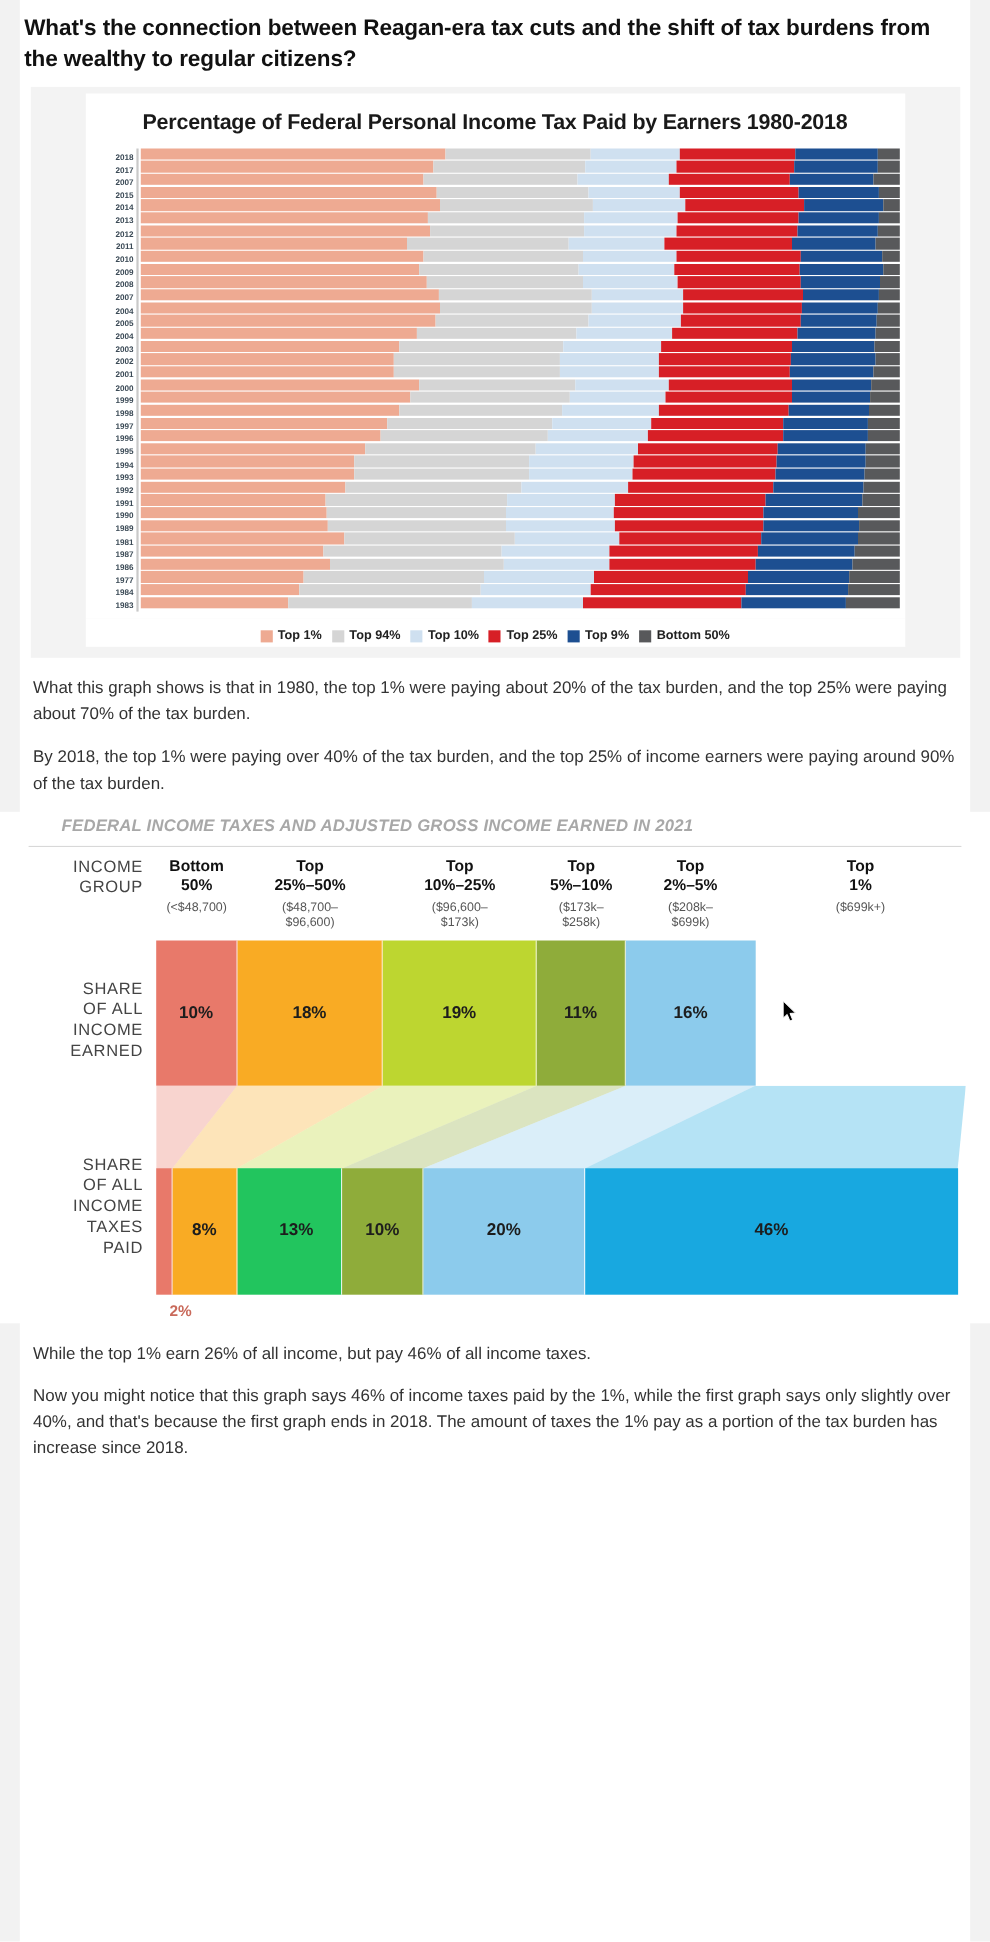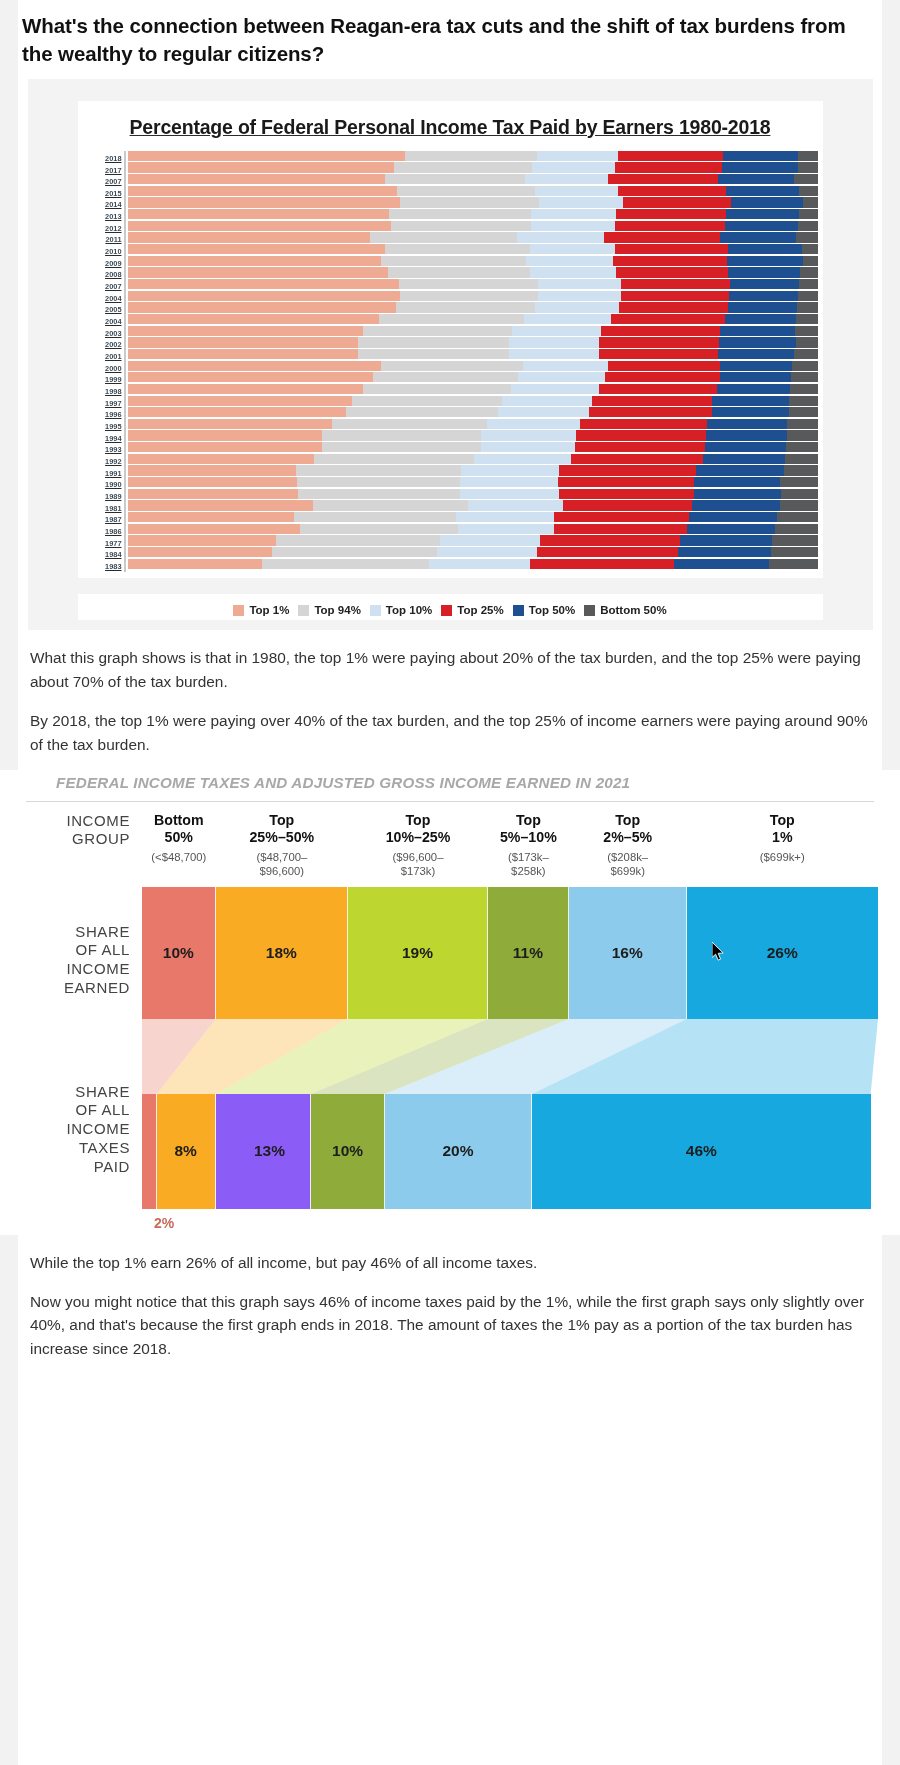--- a/index.html
+++ b/index.html
@@ -34,23 +34,22 @@
   
   .chart1-wrap {
     margin: 0 auto;
     width: 845px;
     background: #f3f3f3;
     padding: 6px 0 10px 0;
   }
   .chart1-card {
     background: #ffffff;
     width: 745px;
-    margin: 16px auto;
+    margin: 0 auto;
     padding: 12px 0 6px 0;
-    text-decoration: underline;
   }
   .chart1-title {
     text-align: center;
     font-size: 19.5px;
     font-weight: bold;
     color: #1a1a1a;
     line-height: 1.24;
     padding: 2px 40px 12px 40px;
     letter-spacing: -0.2px;
   }
@@ -507,21 +506,21 @@
         <div class="legend-item">
           <span class="legend-swatch" style="background: rgb(207, 224, 240);"></span>
           <span class="legend-label">Top 10%</span>
         </div>
         <div class="legend-item">
           <span class="legend-swatch" style="background: rgb(215, 31, 38);"></span>
           <span class="legend-label">Top 25%</span>
         </div>
         <div class="legend-item">
           <span class="legend-swatch" style="background: rgb(29, 79, 145);"></span>
-          <span class="legend-label">Top 50%</span>
+          <span class="legend-label">Top 9%</span>
         </div>
         <div class="legend-item">
           <span class="legend-swatch" style="background: rgb(88, 89, 91);"></span>
           <span class="legend-label">Bottom 50%</span>
         </div>
       </div>
   </div>
 
   <p class="para">What this graph shows is that in 1980, the top 1% were paying about 20% of the tax burden, and the top 25% were paying about 70% of the tax burden.</p>
   <p class="para">By 2018, the top 1% were paying over 40% of the tax burden, and the top 25% of income earners were paying around 90% of the tax burden.</p>
@@ -625,40 +624,37 @@
               </div>
               <div class="c2-cell" style="flex: 0 0 19%; background: rgb(189, 214, 48);">
                 <span>19%</span>
               </div>
               <div class="c2-cell" style="flex: 0 0 11%; background: rgb(143, 172, 58);">
                 <span>11%</span>
               </div>
               <div class="c2-cell" style="flex: 0 0 16%; background: rgb(140, 203, 236);">
                 <span>16%</span>
               </div>
-              <div class="c2-cell" style="flex: 0 0 26%; background: rgb(24, 168, 224);">
-                <span>26%</span>
-              </div>
             </div>
           <div class="c2-link" id="c2-link" style="height:75px;">
               <svg viewBox="0 0 1000 100" preserveAspectRatio="none">
                 <polygon points="0,0 100,0 20,100 0,100" fill="#e8796a" fill-opacity="0.32"></polygon>
                 <polygon points="100,0 280,0 100,100 20,100" fill="#f9ab24" fill-opacity="0.32"></polygon>
                 <polygon points="280,0 470,0 230,100 100,100" fill="#bdd630" fill-opacity="0.32"></polygon>
                 <polygon points="470,0 580,0 330,100 230,100" fill="#8fac3a" fill-opacity="0.32"></polygon>
                 <polygon points="580,0 740,0 530,100 330,100" fill="#8ccbec" fill-opacity="0.32"></polygon>
                 <polygon points="740,0 1000,0 990,100 530,100" fill="#18a8e0" fill-opacity="0.32"></polygon>
               </svg>
             </div>
           <div class="c2-barrow" id="c2-botrow" style="height:115px;">
               <div class="c2-cell" style="flex: 0 0 2%; background: rgb(232, 121, 106);"></div>
               <div class="c2-cell" style="flex: 0 0 8%; background: rgb(249, 171, 36);">
                 <span>8%</span>
               </div>
-              <div class="c2-cell" style="flex: 0 0 13%; background: #8b5cf6; padding-left: 13px;">
+              <div class="c2-cell" style="flex: 0 0 13%; background: #22c55e; padding-left: 13px;">
                 <span>13%</span>
               </div>
               <div class="c2-cell" style="flex: 0 0 10%; background: rgb(143, 172, 58);">
                 <span>10%</span>
               </div>
               <div class="c2-cell" style="flex: 0 0 20%; background: rgb(140, 203, 236);">
                 <span>20%</span>
               </div>
               <div class="c2-cell" style="flex: 0 0 46%; background: rgb(24, 168, 224);">
                 <span>46%</span>

